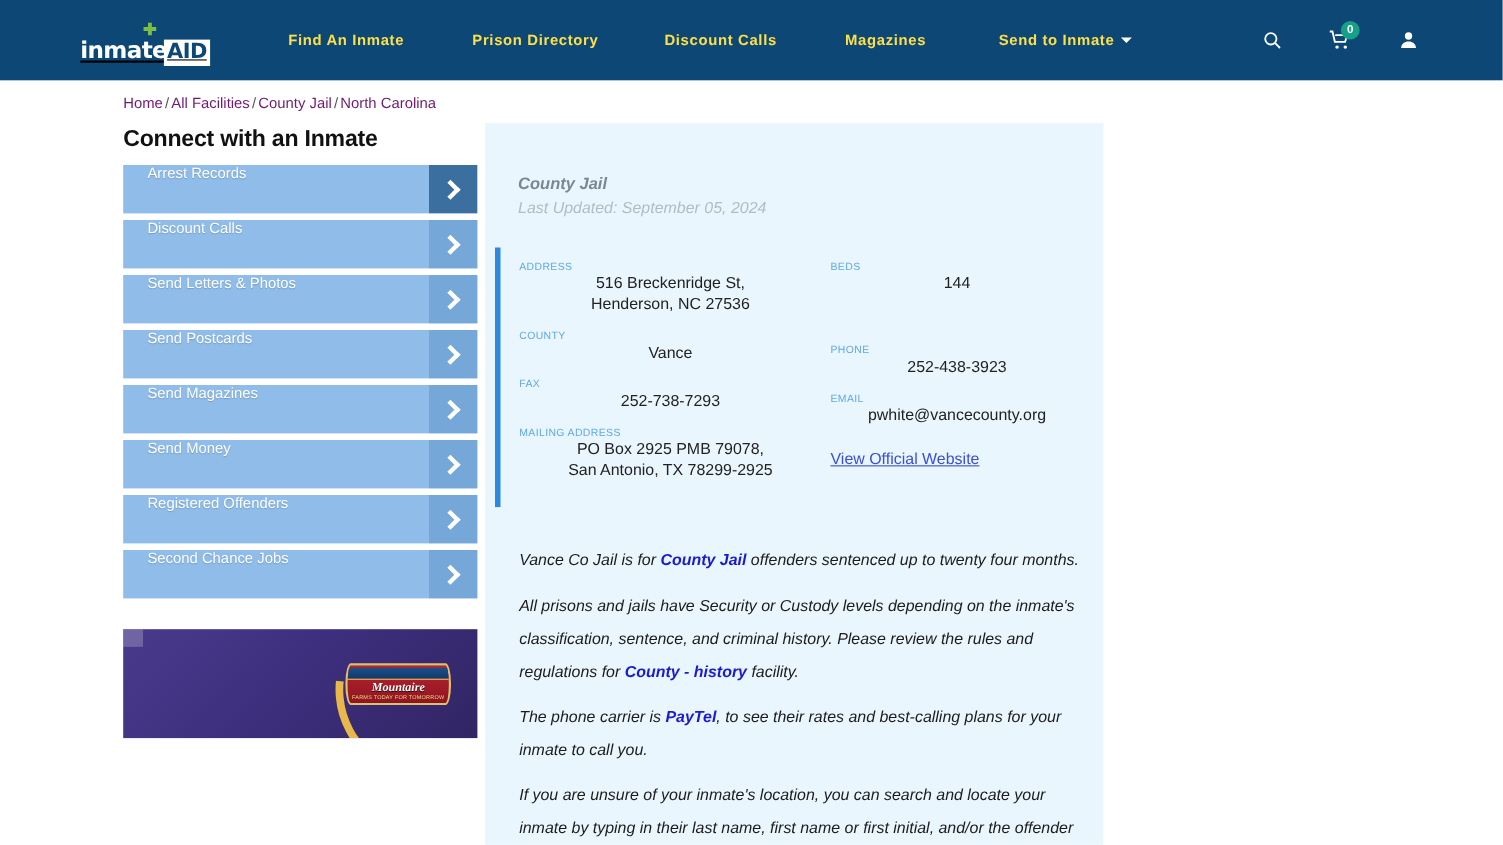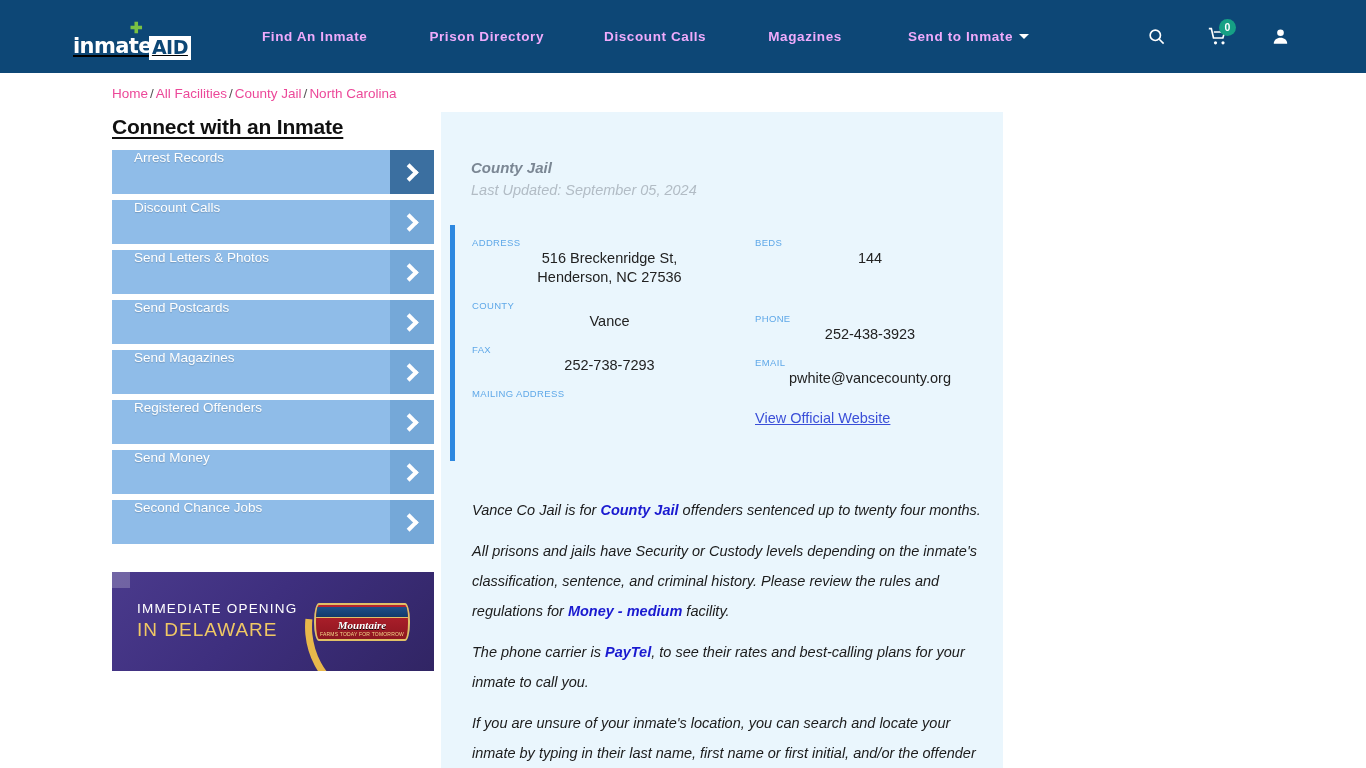--- a/index.html
+++ b/index.html
@@ -54,21 +54,21 @@
     font-weight: bold;
     line-height: 1;
     z-index: 3;
   }
   .nav-links {
     position: absolute; left: 262px; top: 0;
     height: 73px;
     display: flex; align-items: center;
   }
   .nav-link {
-    color: #f0abfc;
+    color: #fde047;
     font-size: 13.5px;
     font-weight: bold;
     letter-spacing: 0.6px;
     text-decoration: none;
     padding: 0;
     cursor: pointer;
     white-space: nowrap;
   }
   .nav-gap-1 { margin-right: 62px; }
   .nav-gap-2 { margin-right: 60px; }
@@ -111,36 +111,35 @@
   }
 
   
   .breadcrumb {
     position: absolute; left: 112px; top: 86px;
     font-size: 13.5px;
     color: #7a7a7a;
     white-space: nowrap;
   }
   .breadcrumb a {
-    color: #ec4899;
+    color: #701a75;
     text-decoration: none;
     cursor: pointer;
   }
   .bc-sep { color: #555; margin: 0 2px; }
 
   
   .sidebar {
     position: absolute; left: 112px; top: 112px;
     width: 322px;
   }
   .sidebar-title {
     font-size: 21px;
     font-weight: bold;
     color: #111111;
-    text-decoration: underline;
     text-underline-offset: 3px;
     margin: 0 0 8px 0;
     letter-spacing: -0.2px;
     line-height: 30px;
   }
   .side-btn {
     position: relative;
     height: 44px;
     background: #8fbce8;
     margin-bottom: 6px;
@@ -405,46 +404,42 @@
         <i class="arrow-chev"></i>
       </span>
   </div>
   <div class="side-btn">
     <span class="side-btn-label">Send Magazines</span>
     <span class="side-btn-arrow">
         <i class="arrow-chev"></i>
       </span>
   </div>
   <div class="side-btn">
+    <span class="side-btn-label">Send Money</span>
+    <span class="side-btn-arrow">
+        <i class="arrow-chev"></i>
+      </span>
+  </div>
+  <div class="side-btn">
     <span class="side-btn-label">Registered Offenders</span>
-    <span class="side-btn-arrow">
-        <i class="arrow-chev"></i>
-      </span>
-  </div>
-  <div class="side-btn">
-    <span class="side-btn-label">Send Money</span>
     <span class="side-btn-arrow">
         <i class="arrow-chev"></i>
       </span>
   </div>
   <div class="side-btn">
     <span class="side-btn-label">Second Chance Jobs</span>
     <span class="side-btn-arrow">
         <i class="arrow-chev"></i>
       </span>
   </div>
 </div>
 
 <div class="ad-banner">
   <div class="ad-corner"></div>
   <div class="ad-swoosh"></div>
-  <div class="ad-text">
-    <div class="ad-line1">IMMEDIATE OPENING</div>
-    <div class="ad-line2">IN DELAWARE</div>
-  </div>
   <div class="ad-logo">
     <div class="ad-logo-top"></div>
     <div class="ad-logo-name">Mountaire</div>
     <div class="ad-logo-sub">FARMS TODAY FOR TOMORROW</div>
   </div>
 </div>
 
 <div class="main-panel">
 
   <div class="facility-subtitle">County Jail</div>
@@ -459,40 +454,42 @@
       <div class="info-value">516 Breckenridge St,
 Henderson, NC 27536</div>
 
       <div class="info-label">COUNTY</div>
       <div class="info-value">Vance</div>
 
       <div class="info-label">FAX</div>
       <div class="info-value">252-738-7293</div>
 
       <div class="info-label">MAILING ADDRESS</div>
+      <div class="info-value">PO Box 2925 PMB 79078,
+San Antonio, TX 78299-2925</div>
     </div>
 
     <div class="info-col-right">
       <div class="info-label">BEDS</div>
       <div class="info-value" style="margin-bottom:44px">144</div>
 
       <div class="info-label">PHONE</div>
       <div class="info-value">252-438-3923</div>
 
       <div class="info-label">EMAIL</div>
       <div class="info-value" style="margin-bottom:18px">pwhite@vancecounty.org</div>
 
       <a class="official-link">View Official Website</a>
     </div>
 
   </div>
 
   <div class="body-copy">
     <p><span>Vance Co Jail is for </span><b>County Jail</b><span> offenders sentenced up to twenty four months.</span></p>
 
-    <p><span>All prisons and jails have Security or Custody levels depending on the inmate's classification, sentence, and criminal history. Please review the rules and regulations for </span><b>Money - medium</b><span> facility.</span></p>
+    <p><span>All prisons and jails have Security or Custody levels depending on the inmate's classification, sentence, and criminal history. Please review the rules and regulations for </span><b>County - history</b><span> facility.</span></p>
 
     <p><span>The phone carrier is </span><b>PayTel</b><span>, to see their rates and best-calling plans for your inmate to call you.</span></p>
 
     <p>If you are unsure of your inmate's location, you can search and locate your inmate by typing in their last name, first name or first initial, and/or the offender ID number to get their accurate information immediately</p>
   </div>
 
 </div>
 
 </body></html>

